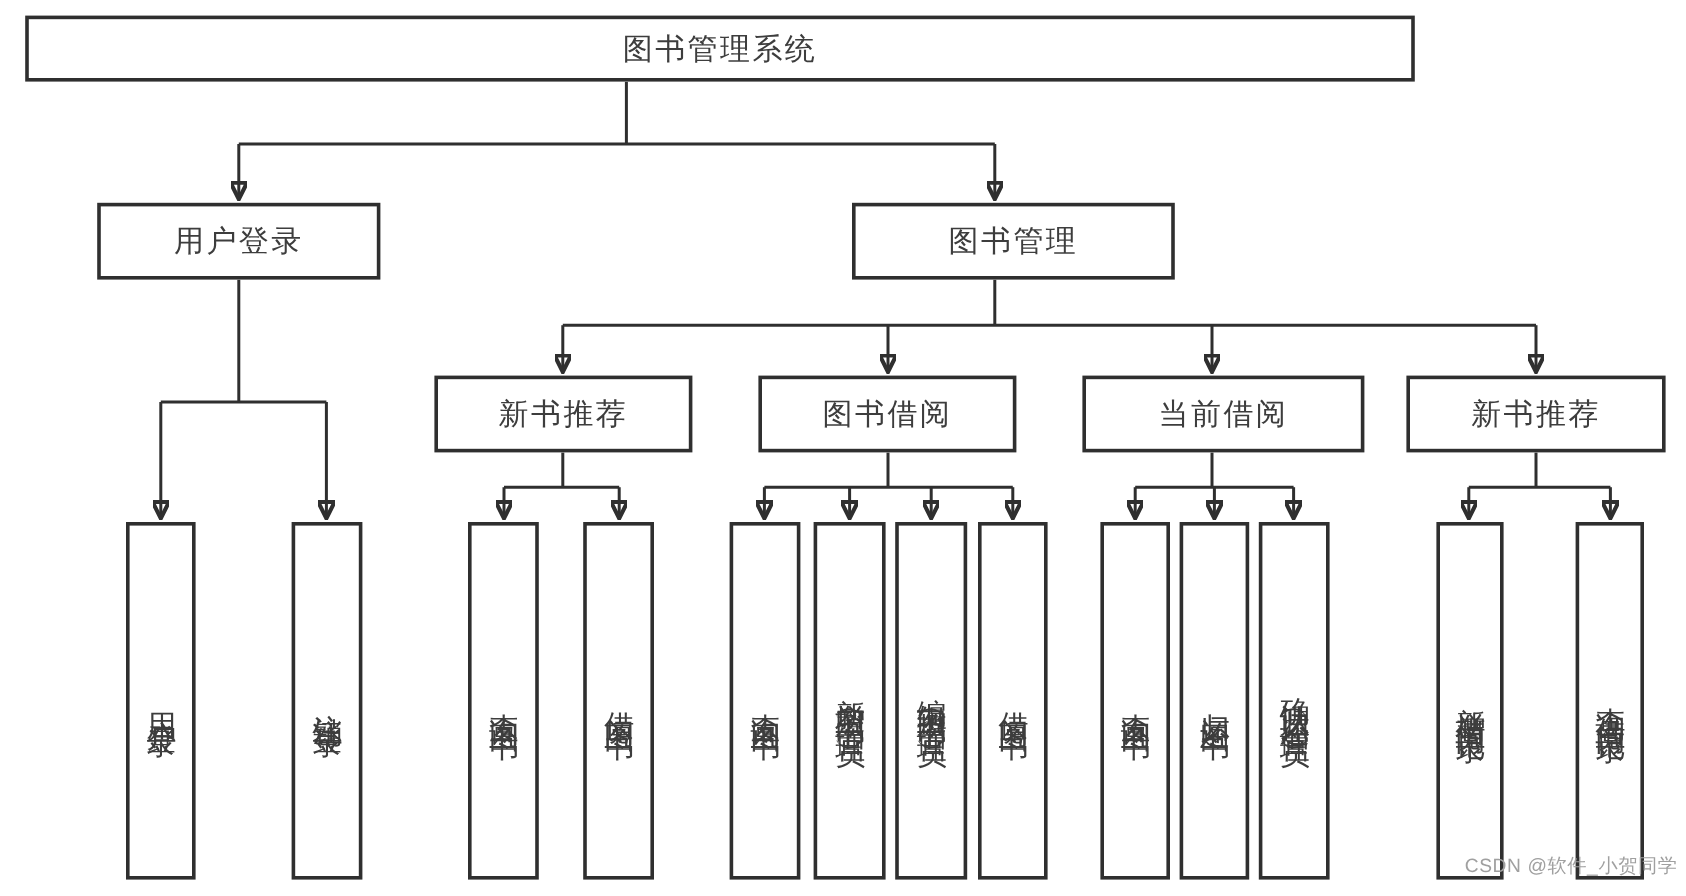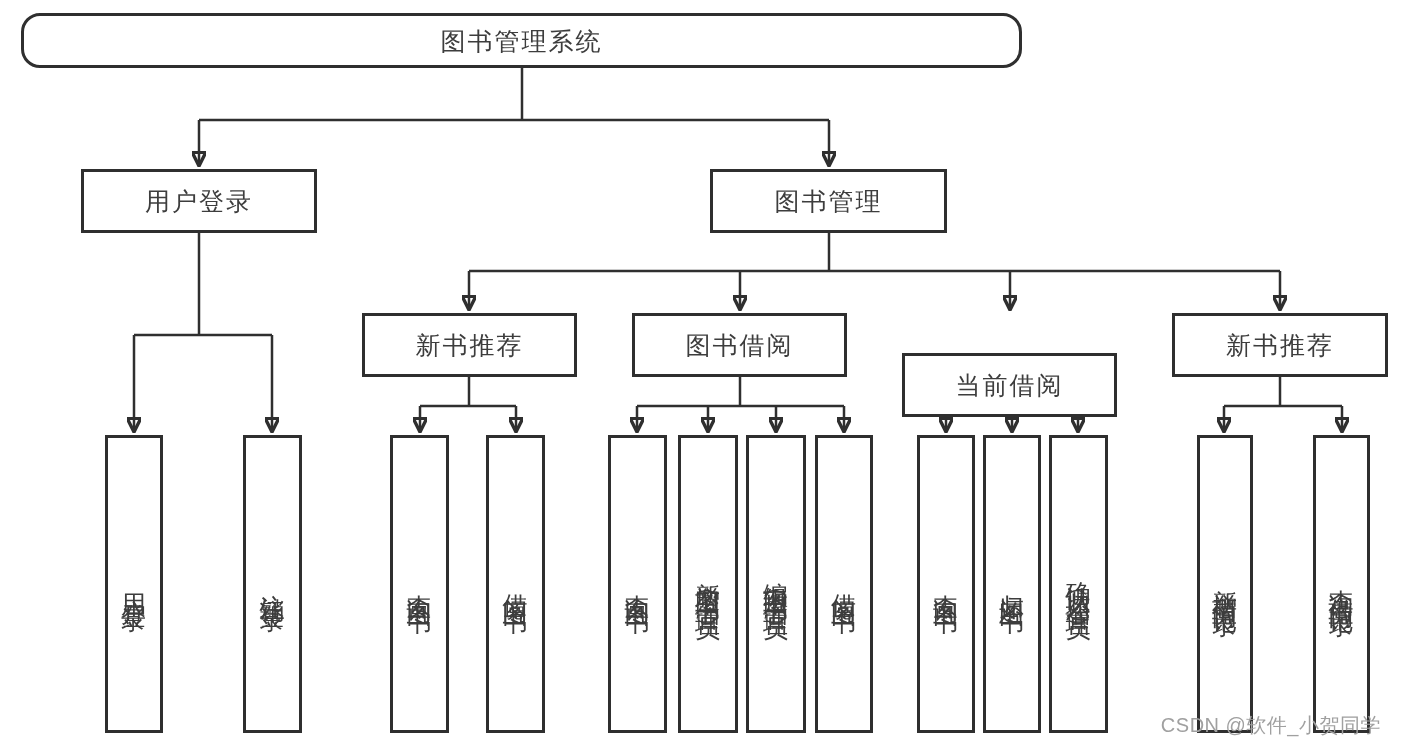--- a/index.html
+++ b/index.html
@@ -35,48 +35,48 @@
     text-align:center;
     line-height:1.2;
   }
   .leaf{
     writing-mode:vertical-rl;
     text-orientation:mixed;
     letter-spacing:5px;
     font-size:25px;
   }
   
-  .box-root{left:21px;top:13px;width:1001px;height:55px;border-radius:19px;}
+  .box-root{left:21px;top:13px;width:1158px;height:55px;}
   
   .box-user-login{left:81px;top:169px;width:236px;height:64px;}
-  .box-book-mgmt{left:710px;top:169px;width:237px;height:64px;}
+  .box-book-mgmt{left:710px;top:169px;width:269px;height:64px;}
   
   .box-new-book-rec{left:362px;top:313px;width:215px;height:64px;}
   .box-book-borrow{left:632px;top:313px;width:215px;height:64px;}
-  .box-current-borrow{left:902px;top:313px;width:215px;height:64px;margin-top:40px;}
+  .box-current-borrow{left:902px;top:313px;width:235px;height:64px;}
   .box-borrow-record{left:1172px;top:313px;width:216px;height:64px;}
   
   .leaf{top:435px;height:298px;}
   .box-ul0{left:105px;width:58px;}
   .box-ul1{left:243px;width:59px;}
   .box-g1a{left:390px;width:59px;}
   .box-g1b{left:486px;width:59px;}
   .box-g2a{left:608px;width:59px;}
   .box-g2b{left:678px;width:60px;}
   .box-g2c{left:746px;width:60px;}
   .box-g2d{left:815px;width:58px;}
   .box-g3a{left:917px;width:58px;}
   .box-g3b{left:983px;width:58px;}
   .box-g3c{left:1049px;width:59px;}
   .box-g4a{left:1197px;width:56px;}
   .box-g4b{left:1313px;width:57px;}
   .watermark{
     position:absolute;
-    right:24px;top:712px;
-    font-size:20px;
+    right:7px;top:712px;
+    font-size:16px;
     letter-spacing:0.5px;
     color:var(--watermark);
     z-index:3;
     white-space:nowrap;
   }
 </style>
 </head>
 <body>
 
 <div class="stage">

